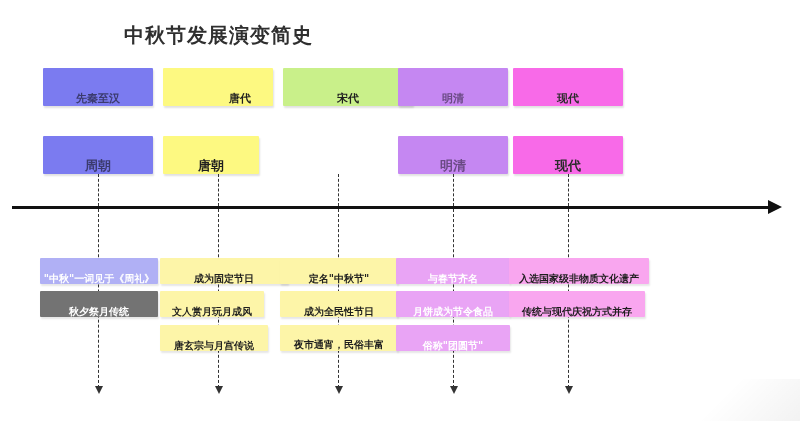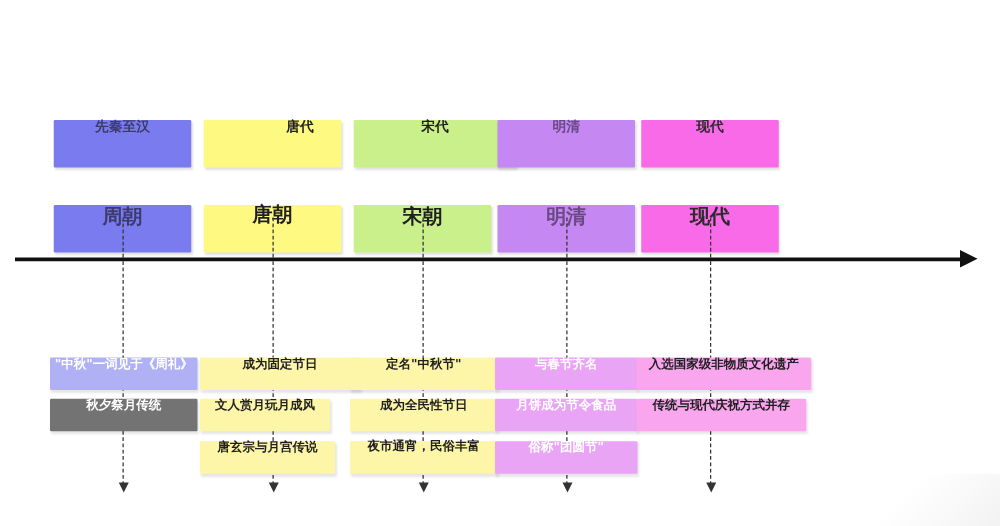--- a/index.html
+++ b/index.html
@@ -28,37 +28,36 @@
     color: #2f2f2f;
     letter-spacing: 1px;
     white-space: nowrap;
   }
 
   
   .box {
     position: absolute;
     box-sizing: border-box;
     display: flex;
-    align-items: flex-start;
+    align-items: flex-end;
     justify-content: center;
     text-align: center;
     line-height: 1.15;
     white-space: nowrap;
     border-radius: 1px;
-    margin-top: 28px;
   }
   .era-box {
     height: 38px;
     font-size: 11px;
     font-weight: bold;
     box-shadow: 1px 2px 2px rgba(0,0,0,0.12);
   }
   .sub-box {
     height: 38px;
-    font-size: 16px;
+    font-size: 13px;
     font-weight: bold;
     box-shadow: 1px 2px 2px rgba(0,0,0,0.12);
   }
   .item-box {
     height: 26px;
     font-size: 10px;
     font-weight: bold;
     box-shadow: 1px 2px 2px rgba(0,0,0,0.10);
   }
 
@@ -111,45 +110,43 @@
     height: 42px;
     background: linear-gradient(135deg, rgba(255,255,255,0) 40%, rgba(0,0,0,0.05) 100%);
     pointer-events: none;
   }
 </style>
 </head>
 <body>
 
 <div id="canvas">
 
+  <div id="title">中秋节发展演变简史</div>
 
   <div class="box era-box" style="left:43px; top:68px; width:110px; background:#7b7bf0; color:#3b3b6e;">
     <span>先秦至汉</span>
   </div>
   <div class="box era-box" style="left:163px; top:68px; width:110px; background:#fdf981; color:#1f1f1f;padding-left:44px;">
     <span>唐代</span>
   </div>
   <div class="box era-box" style="left:283px; top:68px; width:130px; background:#c9f08a; color:#1f1f1f;">
     <span>宋代</span>
   </div>
   <div class="box era-box" style="left:398px; top:68px; width:110px; background:#c587f2; color:#6a4a84;">
     <span>明清</span>
   </div>
   <div class="box era-box" style="left:513px; top:68px; width:110px; background:#f86ae8; color:#2b2b2b;">
     <span>现代</span>
   </div>
 
   <div class="box sub-box" style="left:43px; top:136px; width:110px; background:#7b7bf0; color:#3b3b6e;">
     <span>周朝</span>
   </div>
-  <div class="box sub-box" style="left:163px; top:136px; width:110px; background:#fdf981; color:#1f1f1f;font-family:Liberation Serif, serif;">
+  <div class="box sub-box" style="left:163px; top:136px; width:96px; background:#fdf981; color:#1f1f1f;">
     <span>唐朝</span>
-  </div>
-  <div class="box sub-box" style="left:283px; top:136px; width:110px; background:#c9f08a; color:#1f1f1f;">
-    <span>宋朝</span>
   </div>
   <div class="box sub-box" style="left:398px; top:136px; width:110px; background:#c587f2; color:#6a4a84;">
     <span>明清</span>
   </div>
   <div class="box sub-box" style="left:513px; top:136px; width:110px; background:#f86ae8; color:#2b2b2b;">
     <span>现代</span>
   </div>
 
   <div class="dashed-top" style="left:98px;  top:174px; height:32px;"></div>
   <div class="dashed-top" style="left:218px; top:174px; height:32px;"></div>

